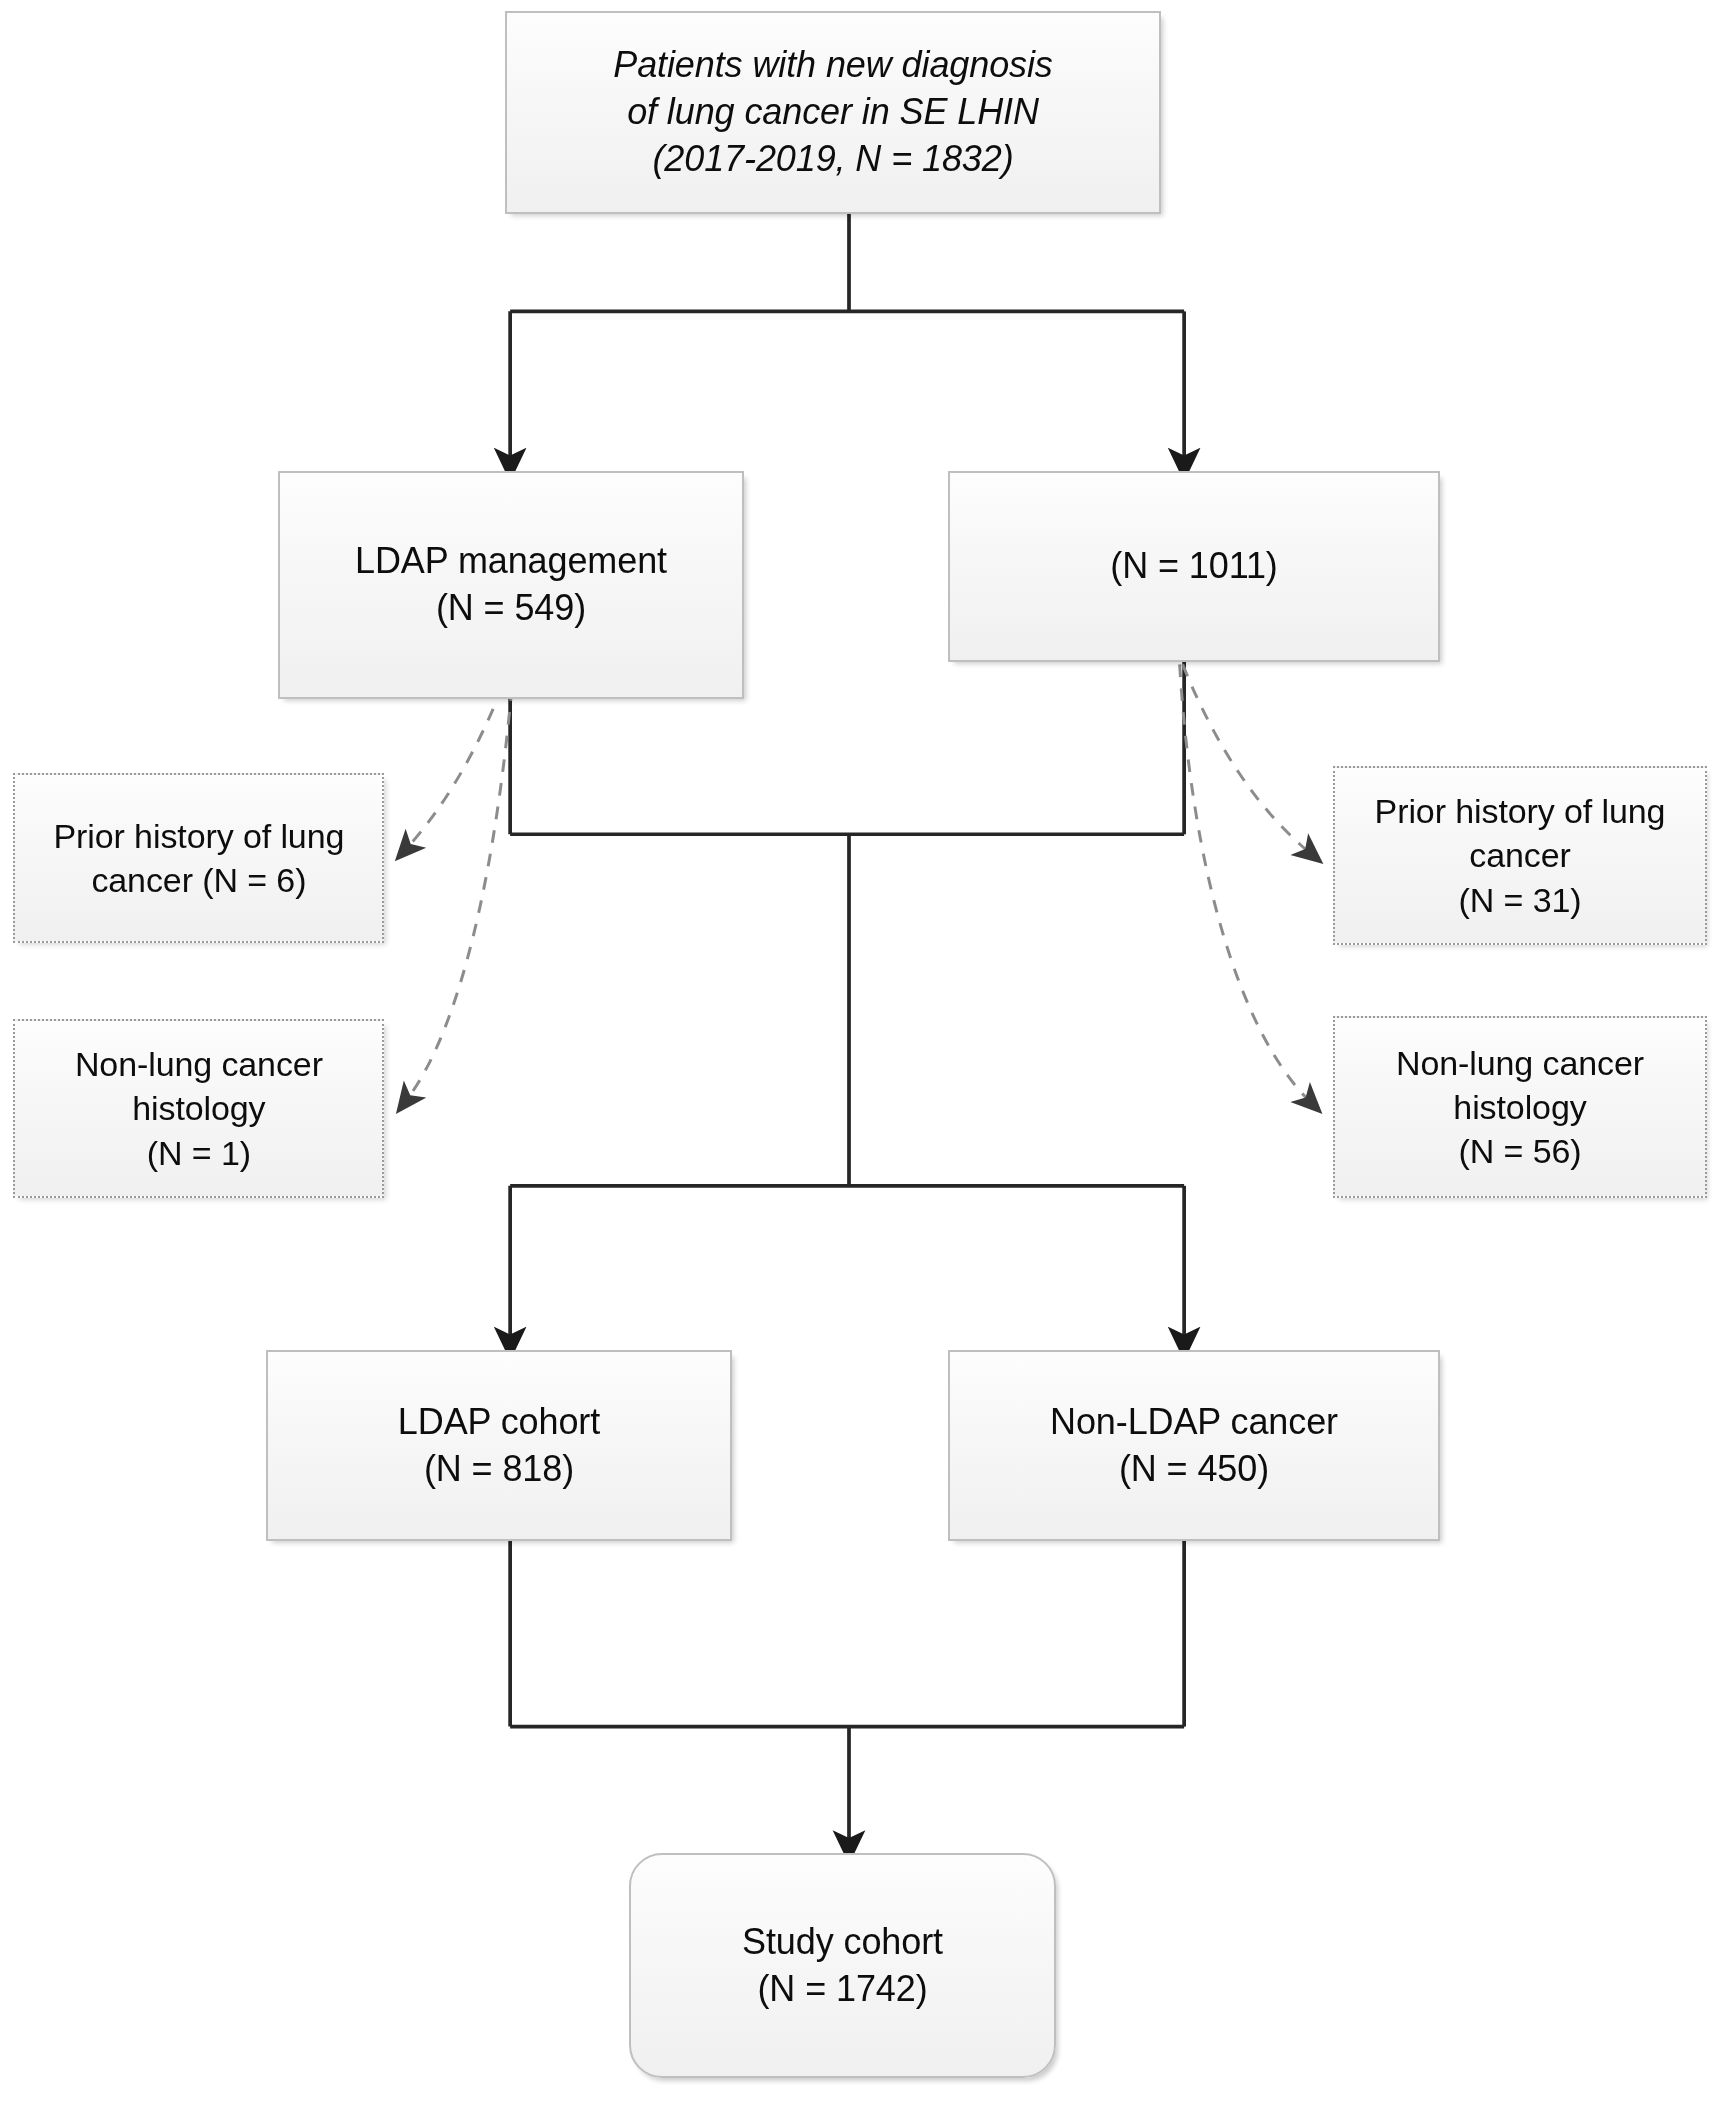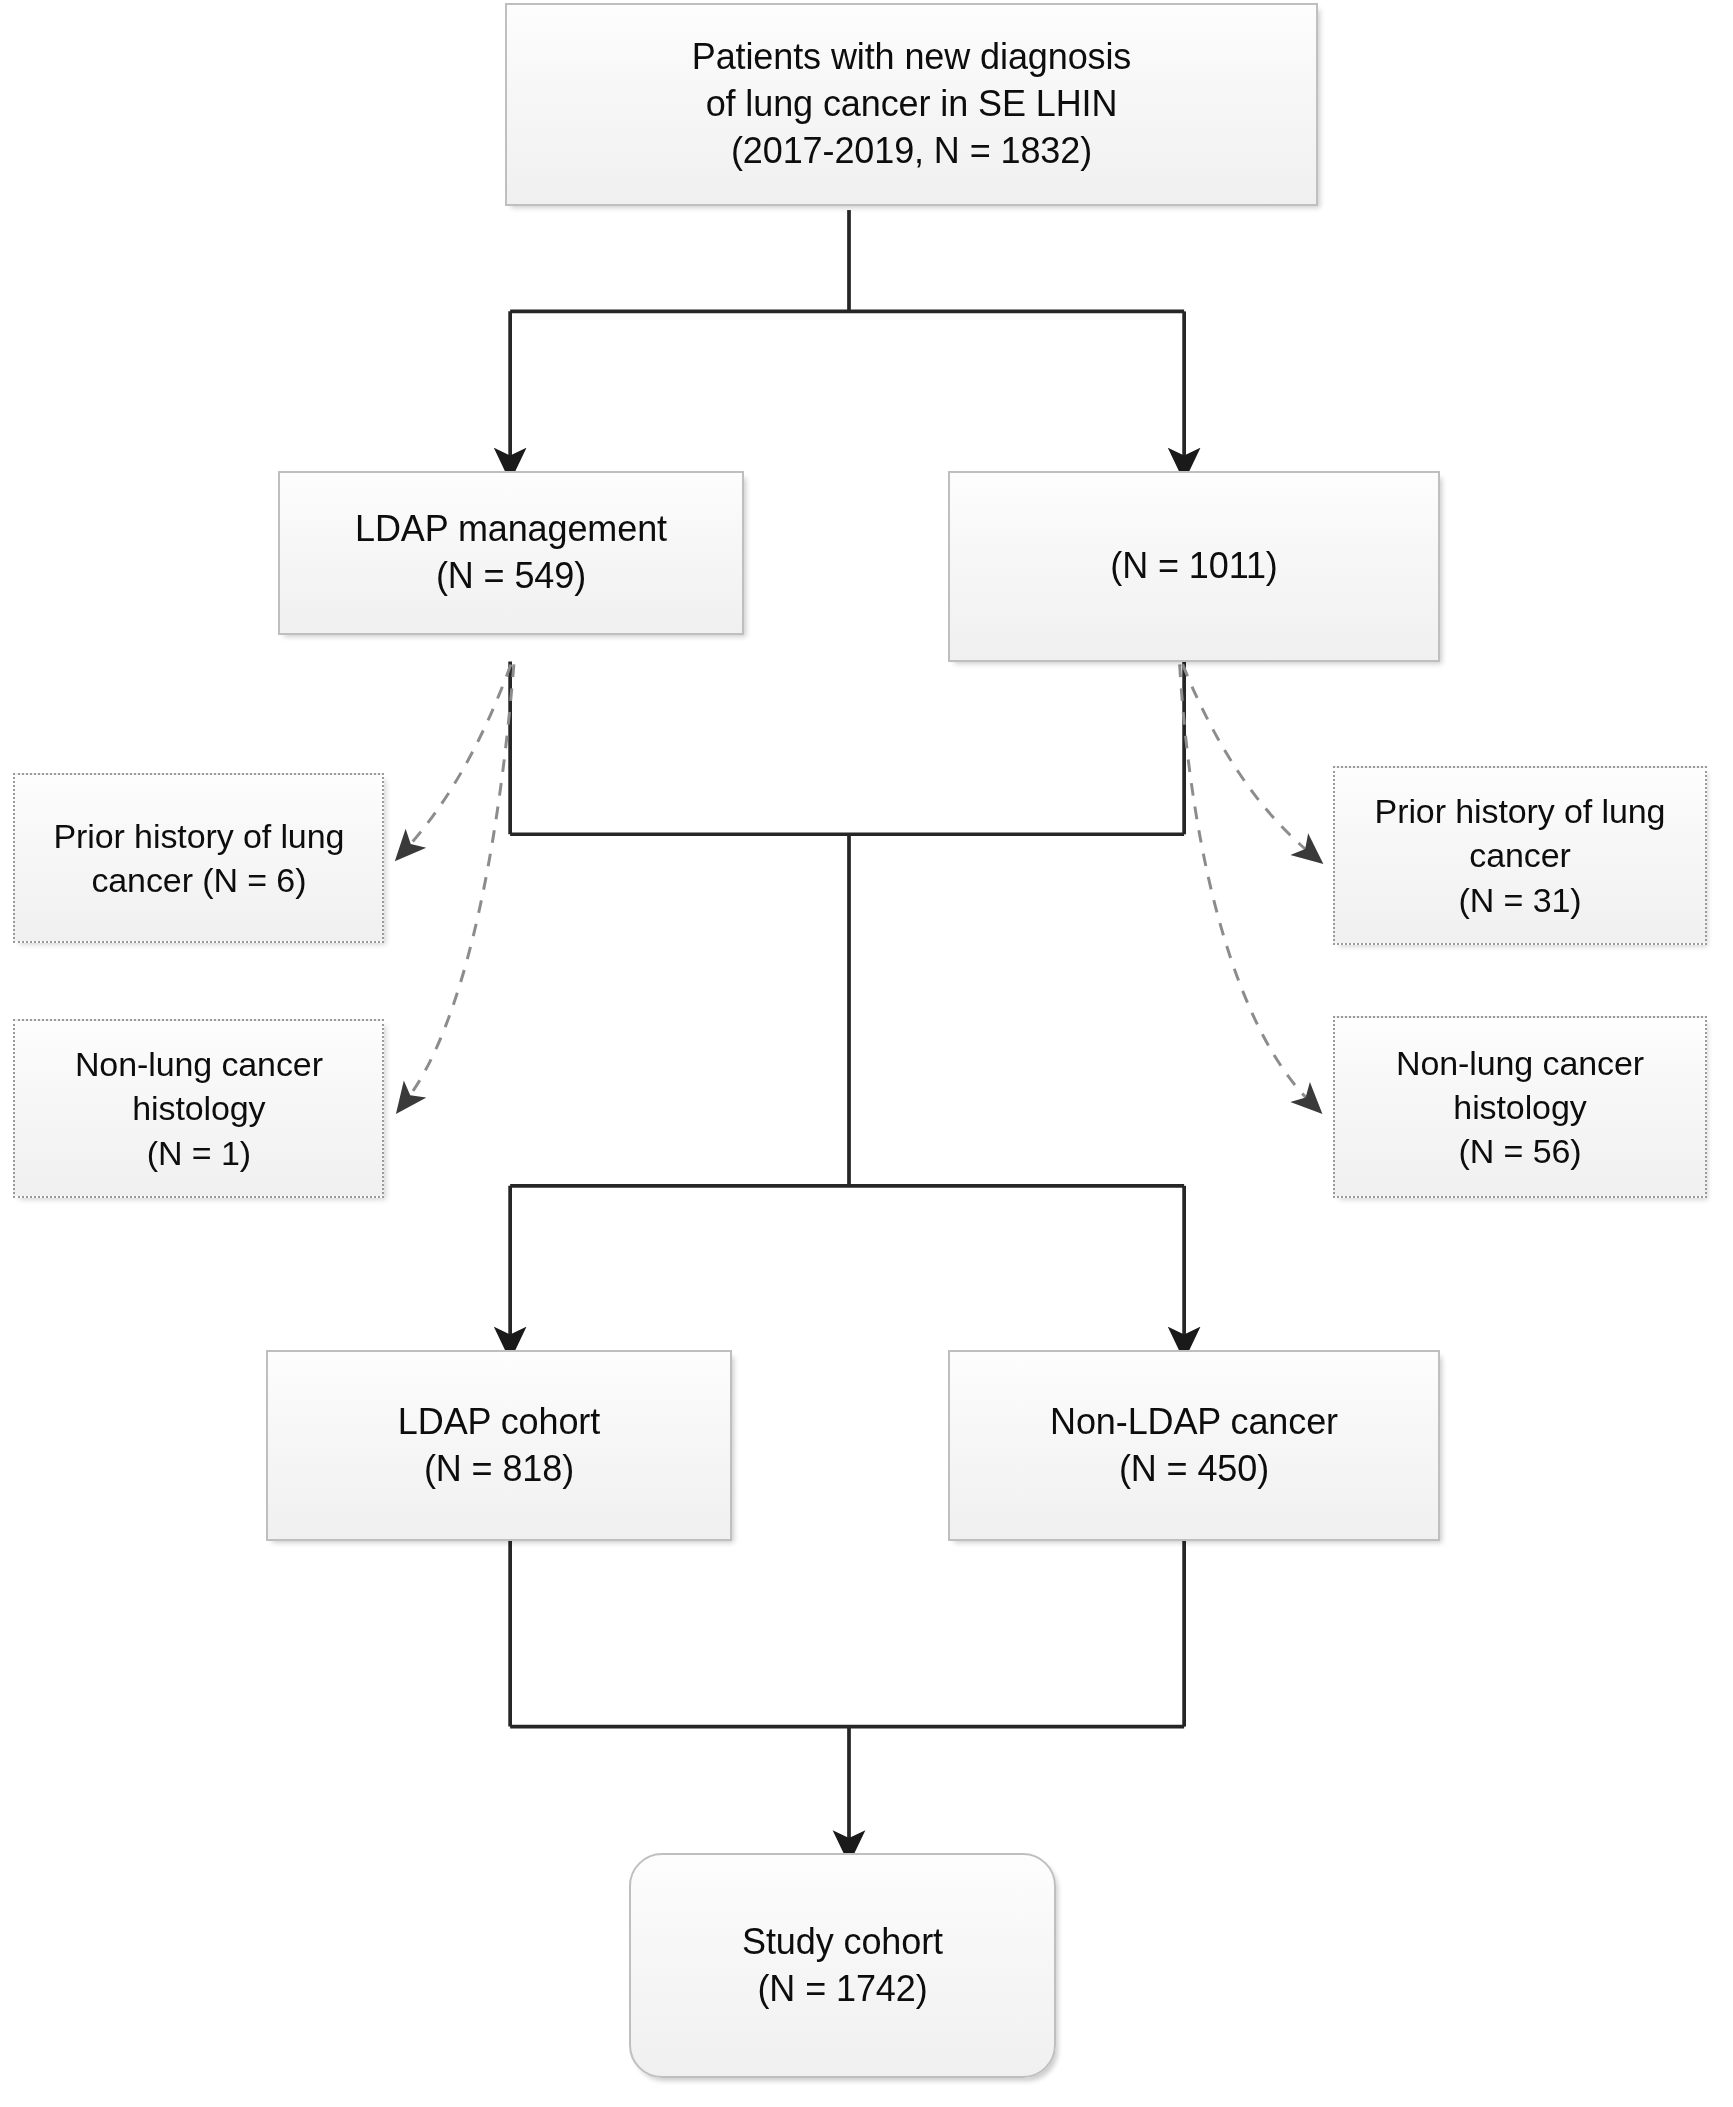--- a/index.html
+++ b/index.html
@@ -23,22 +23,22 @@
   .node.dotted{
     border:2.2px dotted #9a9a9a;
     font-size:34px;line-height:1.30;
     box-shadow:3.7px 4.5px 5.2px -2.2px rgba(0,0,0,0.16);
   }
   .node.rounded{border-radius:33px;}
   .node .ln{display:block;white-space:nowrap;}
   .node.dotted .ln{white-space:normal;}
 
   
-  #n-source   {left:505px;  top:3px;   width:813px;  height:203px;}
-  #n-ldap-mgmt{left:278px;  top:471px;  width:466px;  height:164px;align-items:center;}
+  #n-source   {left:505px;  top:11px;   width:656px;  height:203px;font-style:italic;}
+  #n-ldap-mgmt{left:278px;  top:471px;  width:466px;  height:228px;align-items:center;}
   #n-nonldap-mgmt{left:948px;top:471px;width:492px;  height:191px;}
   #n-excl-l1  {left:13.4px;   top:773px; width:371px;  height:170px;}
   #n-excl-l2  {left:13.4px;   top:1019px; width:371px;  height:179px;}
   #n-excl-r1  {left:1333px; top:766px; width:374px;  height:179px;}
   #n-excl-r2  {left:1333px; top:1016px; width:374px;  height:182px;}
   #n-ldap-coh {left:266px;  top:1350px; width:466px;  height:191px;}
   #n-nonldap-coh{left:948px;top:1350px;width:492px;  height:191px;}
   #n-study    {left:629px;  top:1853px; width:427px;  height:225px;text-align:center;}
 </style>
 </head>

